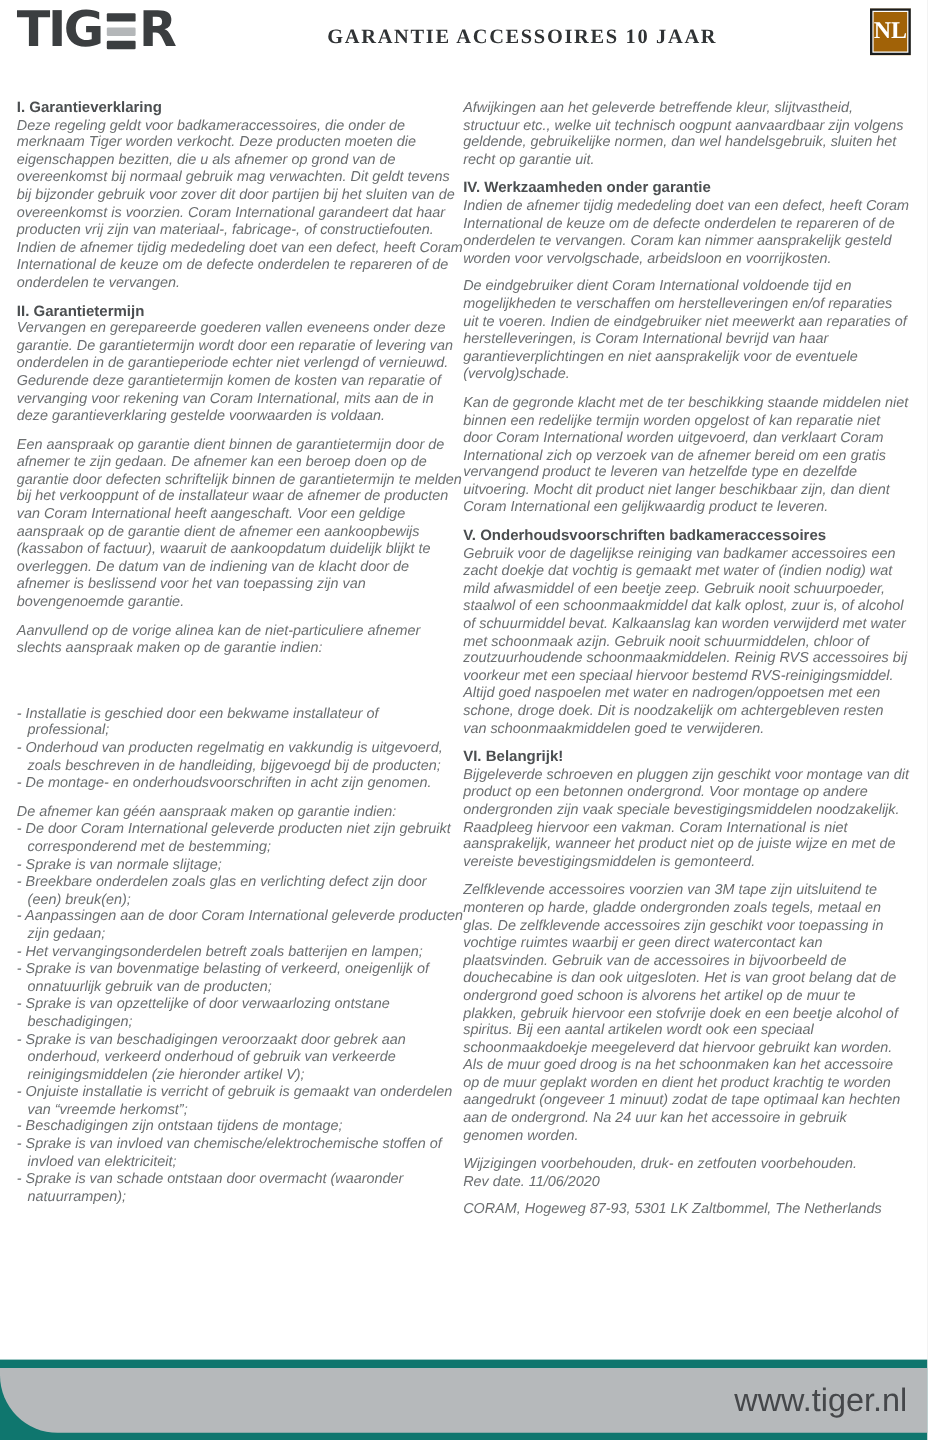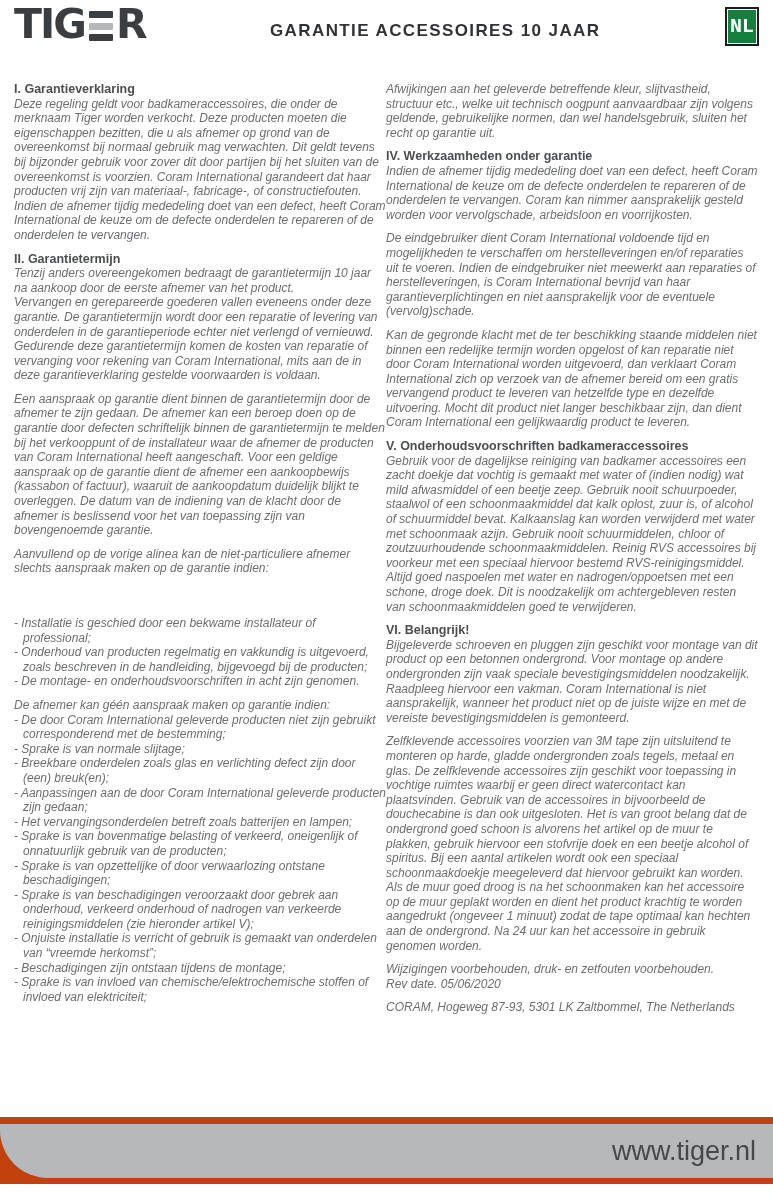--- a/index.html
+++ b/index.html
@@ -28,31 +28,31 @@
   }
   .logo-e { display:flex; flex-direction:column; justify-content:space-between;
     width:24px; height:30px; margin:3px 3px 0 4px; }
   .logo-e .bar { display:block; height:7px; width:100%; border-radius:1px; }
   .logo-e .bar.dark  { background:#3b3e40; }
   .logo-e .bar.light { background:#b4b7b9; }
   .doc-title {
     flex:1;
     text-align:center;
     padding-top:14px;
-    font-family:Liberation Sans, sans-serif;
+    font-family:Liberation Serif, serif;
     font-weight:700; font-size:17px; letter-spacing:1.4px;
     color:#303335;
     white-space:nowrap;
   }
   .nl-badge {
     width:34px; height:39px; margin-top:0px;
-    background:#15803d;
+    background:#a16207;
     color:#ffffff;
     display:flex; align-items:center; justify-content:center;
-    font-family:Liberation Mono, monospace;
+    font-family:Liberation Serif, serif;
     font-weight:700; font-size:20px;
     box-shadow: inset 0 0 0 2px #1b1d1e, inset 0 0 0 3px #ffffff;
   }
   
   .content {
     display:flex; 
     padding:24px 15px 0 14px;
   }
   .column { flex:1; min-width:0; }
   .blk-heading {
@@ -63,22 +63,22 @@
     font-size:12px; line-height:14.6px;
     color:#6b6e70;
     font-style:italic;
   }
   .blk-para { margin-bottom:9px; }
   .blk-line { margin-bottom:0; }
   .blk-list.gap { margin-bottom:9px;margin-top:40px; }
   .list-item { padding-left:9px; text-indent:-9px; }
   
   .footer {
-    position:absolute; left:0; right:0; bottom:16px; height:67px;
-    background:#c2410c;
+    position:absolute; left:0; right:0; bottom:0; height:67px;
+    background:#0f766e;
   }
   .footer-bar {
     position:absolute; top:7px; left:0; right:0; bottom:6px;
     background:#b6b9bb;
     border-radius:0 0 0 48px;
     display:flex; align-items:center; justify-content:flex-end;
     padding-right:17px;
   }
   .footer-url {
     font-family:"Liberation Sans", sans-serif;
@@ -104,58 +104,58 @@
     </div>
     <div class="doc-title">GARANTIE ACCESSOIRES 10 JAAR</div>
     <div class="nl-badge">NL</div>
   </div>
 
   <div class="content">
     <div class="column">
         <h3 class="blk-heading">I. Garantieverklaring</h3>
         <p class="blk-para">Deze regeling geldt voor badkameraccessoires, die onder de merknaam Tiger worden verkocht. Deze producten moeten die eigenschappen bezitten, die u als afnemer op grond van de overeenkomst bij normaal gebruik mag verwachten. Dit geldt tevens bij bijzonder gebruik voor zover dit door partijen bij het sluiten van de overeenkomst is voorzien. Coram International garandeert dat haar producten vrij zijn van materiaal-, fabricage-, of constructiefouten. Indien de afnemer tijdig mededeling doet van een defect, heeft Coram International de keuze om de defecte onderdelen te repareren of de onderdelen te vervangen.</p>
         <h3 class="blk-heading">II. Garantietermijn</h3>
-        <p class="blk-line">Tenzij anders overeengekomen bedraagt de garantietermijn 10 jaar na aankoop door de eerste afnemer van het product.</p>
         <p class="blk-line">Vervangen en gerepareerde goederen vallen eveneens onder deze garantie. De garantietermijn wordt door een reparatie of levering van onderdelen in de garantieperiode echter niet verlengd of vernieuwd.</p>
         <p class="blk-para">Gedurende deze garantietermijn komen de kosten van reparatie of vervanging voor rekening van Coram International, mits aan de in deze garantieverklaring gestelde voorwaarden is voldaan.</p>
         <p class="blk-para">Een aanspraak op garantie dient binnen de garantietermijn door de afnemer te zijn gedaan. De afnemer kan een beroep doen op de garantie door defecten schriftelijk binnen de garantietermijn te melden bij het verkooppunt of de installateur waar de afnemer de producten van Coram International heeft aangeschaft. Voor een geldige aanspraak op de garantie dient de afnemer een aankoopbewijs (kassabon of factuur), waaruit de aankoopdatum duidelijk blijkt te overleggen. De datum van de indiening van de klacht door de afnemer is beslissend voor het van toepassing zijn van bovengenoemde garantie.</p>
         <p class="blk-line">Aanvullend op de vorige alinea kan de niet-particuliere afnemer slechts aanspraak maken op de garantie indien:</p>
         <div class="blk-list gap">
           <div class="list-item">- Installatie is geschied door een bekwame installateur of professional;</div>
           <div class="list-item">- Onderhoud van producten regelmatig en vakkundig is uitgevoerd, zoals beschreven in de handleiding, bijgevoegd bij de producten;</div>
           <div class="list-item">- De montage- en onderhoudsvoorschriften in acht zijn genomen.</div>
         </div>
         <p class="blk-line">De afnemer kan géén aanspraak maken op garantie indien:</p>
         <div class="blk-list">
           <div class="list-item">- De door Coram International geleverde producten niet zijn gebruikt corresponderend met de bestemming;</div>
           <div class="list-item">- Sprake is van normale slijtage;</div>
           <div class="list-item">- Breekbare onderdelen zoals glas en verlichting defect zijn door (een) breuk(en);</div>
           <div class="list-item">- Aanpassingen aan de door Coram International geleverde producten zijn gedaan;</div>
           <div class="list-item">- Het vervangingsonderdelen betreft zoals batterijen en lampen;</div>
           <div class="list-item">- Sprake is van bovenmatige belasting of verkeerd, oneigenlijk of onnatuurlijk gebruik van de producten;</div>
           <div class="list-item">- Sprake is van opzettelijke of door verwaarlozing ontstane beschadigingen;</div>
-          <div class="list-item">- Sprake is van beschadigingen veroorzaakt door gebrek aan onderhoud, verkeerd onderhoud of nadrogen van verkeerde reinigingsmiddelen (zie hieronder artikel V);</div>
+          <div class="list-item">- Sprake is van beschadigingen veroorzaakt door gebrek aan onderhoud, verkeerd onderhoud of gebruik van verkeerde reinigingsmiddelen (zie hieronder artikel V);</div>
           <div class="list-item">- Onjuiste installatie is verricht of gebruik is gemaakt van onderdelen van “vreemde herkomst”;</div>
           <div class="list-item">- Beschadigingen zijn ontstaan tijdens de montage;</div>
           <div class="list-item">- Sprake is van invloed van chemische/elektrochemische stoffen of invloed van elektriciteit;</div>
+          <div class="list-item">- Sprake is van schade ontstaan door overmacht (waaronder natuurrampen);</div>
         </div>
       </div>
     <div class="column">
         <p class="blk-para">Afwijkingen aan het geleverde betreffende kleur, slijtvastheid, structuur etc., welke uit technisch oogpunt aanvaardbaar zijn volgens geldende, gebruikelijke normen, dan wel handelsgebruik, sluiten het recht op garantie uit.</p>
         <h3 class="blk-heading">IV. Werkzaamheden onder garantie</h3>
         <p class="blk-para">Indien de afnemer tijdig mededeling doet van een defect, heeft Coram International de keuze om de defecte onderdelen te repareren of de onderdelen te vervangen. Coram kan nimmer aansprakelijk gesteld worden voor vervolgschade, arbeidsloon en voorrijkosten.</p>
         <p class="blk-para">De eindgebruiker dient Coram International voldoende tijd en mogelijkheden te verschaffen om herstelleveringen en/of reparaties uit te voeren. Indien de eindgebruiker niet meewerkt aan reparaties of herstelleveringen, is Coram International bevrijd van haar garantieverplichtingen en niet aansprakelijk voor de eventuele (vervolg)schade.</p>
         <p class="blk-para">Kan de gegronde klacht met de ter beschikking staande middelen niet binnen een redelijke termijn worden opgelost of kan reparatie niet door Coram International worden uitgevoerd, dan verklaart Coram International zich op verzoek van de afnemer bereid om een gratis vervangend product te leveren van hetzelfde type en dezelfde uitvoering. Mocht dit product niet langer beschikbaar zijn, dan dient Coram International een gelijkwaardig product te leveren.</p>
         <h3 class="blk-heading">V. Onderhoudsvoorschriften badkameraccessoires</h3>
         <p class="blk-para">Gebruik voor de dagelijkse reiniging van badkamer accessoires een zacht doekje dat vochtig is gemaakt met water of (indien nodig) wat mild afwasmiddel of een beetje zeep. Gebruik nooit schuurpoeder, staalwol of een schoonmaakmiddel dat kalk oplost, zuur is, of alcohol of schuurmiddel bevat. Kalkaanslag kan worden verwijderd met water met schoonmaak azijn. Gebruik nooit schuurmiddelen, chloor of zoutzuurhoudende schoonmaakmiddelen. Reinig RVS accessoires bij voorkeur met een speciaal hiervoor bestemd RVS-reinigingsmiddel. Altijd goed naspoelen met water en nadrogen/oppoetsen met een schone, droge doek. Dit is noodzakelijk om achtergebleven resten van schoonmaakmiddelen goed te verwijderen.</p>
         <h3 class="blk-heading">VI. Belangrijk!</h3>
         <p class="blk-para">Bijgeleverde schroeven en pluggen zijn geschikt voor montage van dit product op een betonnen ondergrond. Voor montage op andere ondergronden zijn vaak speciale bevestigingsmiddelen noodzakelijk. Raadpleeg hiervoor een vakman. Coram International is niet aansprakelijk, wanneer het product niet op de juiste wijze en met de vereiste bevestigingsmiddelen is gemonteerd.</p>
         <p class="blk-para">Zelfklevende accessoires voorzien van 3M tape zijn uitsluitend te monteren op harde, gladde ondergronden zoals tegels, metaal en glas. De zelfklevende accessoires zijn geschikt voor toepassing in vochtige ruimtes waarbij er geen direct watercontact kan plaatsvinden. Gebruik van de accessoires in bijvoorbeeld de douchecabine is dan ook uitgesloten. Het is van groot belang dat de ondergrond goed schoon is alvorens het artikel op de muur te plakken, gebruik hiervoor een stofvrije doek en een beetje alcohol of spiritus. Bij een aantal artikelen wordt ook een speciaal schoonmaakdoekje meegeleverd dat hiervoor gebruikt kan worden. Als de muur goed droog is na het schoonmaken kan het accessoire op de muur geplakt worden en dient het product krachtig te worden aangedrukt (ongeveer 1 minuut) zodat de tape optimaal kan hechten aan de ondergrond. Na 24 uur kan het accessoire in gebruik genomen worden.</p>
         <p class="blk-line">Wijzigingen voorbehouden, druk- en zetfouten voorbehouden.</p>
-        <p class="blk-para">Rev date. 05/06/2020</p>
+        <p class="blk-para">Rev date. 11/06/2020</p>
         <p class="blk-para">CORAM, Hogeweg 87-93, 5301 LK Zaltbommel, The Netherlands</p>
       </div>
   </div>
 
   <div class="footer">
     <div class="footer-bar">
       <span class="footer-url">www.tiger.nl</span>
     </div>
   </div>
 

